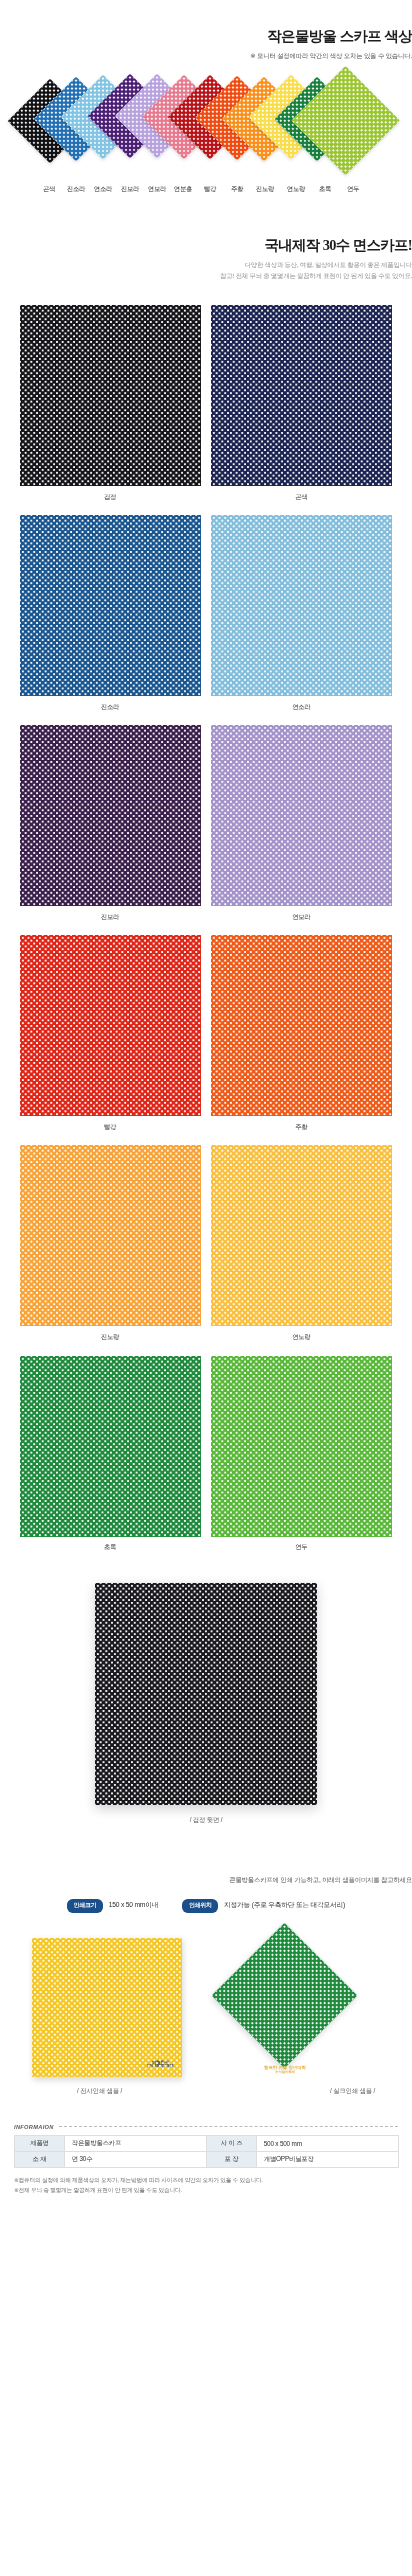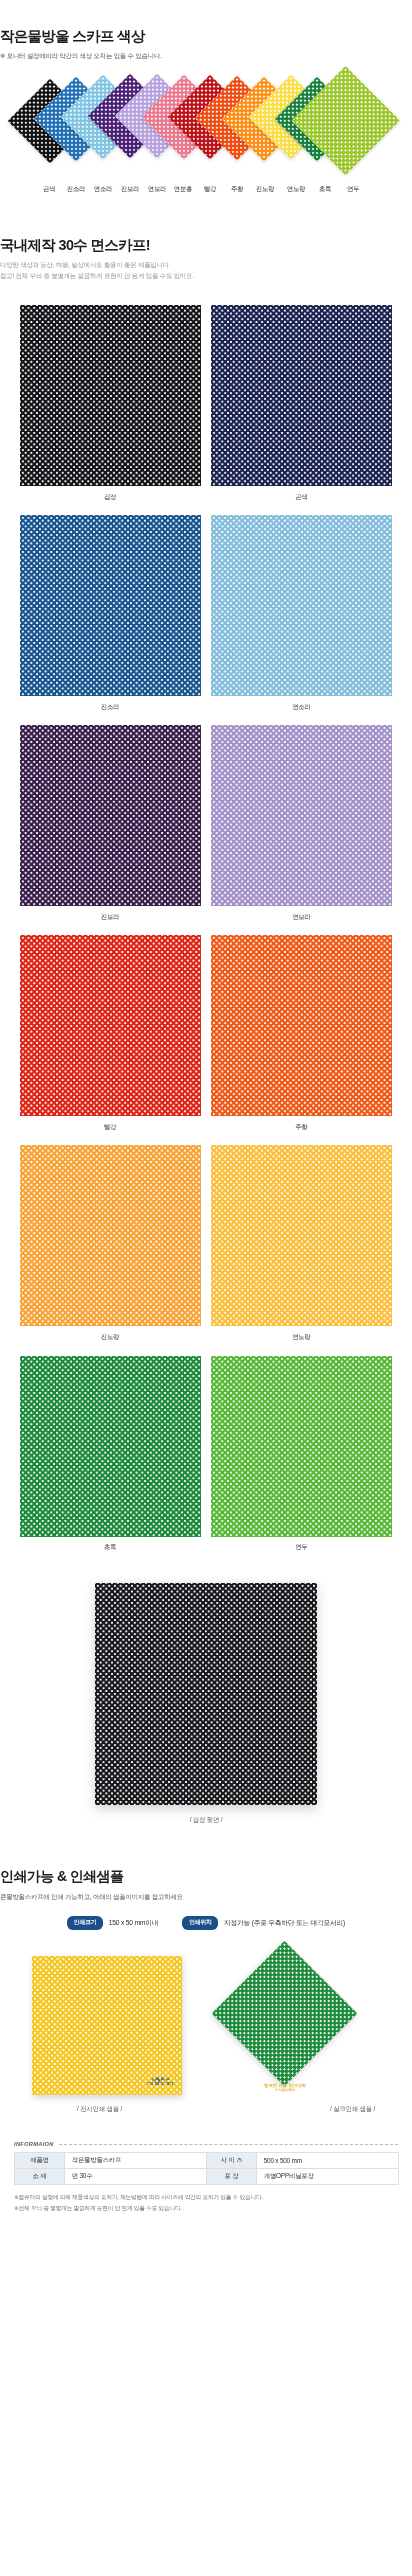--- a/index.html
+++ b/index.html
@@ -55,21 +55,21 @@
   .cloth.fine::after{
     background-size:5.7px 5.7px,5.7px 5.7px;
     background-position:0 0,2.8px 2.8px;
   }
 
   
   .hero-stage{position:absolute;left:0;top:108px;width:412px;height:134px;}
   .sq{position:absolute;border-radius:1px;box-shadow:1.5px 2.6px 6.2px rgba(0,0,0,.18);}
 
   
-  .sec-head{text-align:left;}
+  .sec-head{text-align:right;}
   .sec-title{
     font-size:14.4px;font-weight:700;color:#1d1d1d;letter-spacing:-0.6px;line-height:1.25;
   }
   .sec-note{
     margin-top:6.2px;font-size:6.4px;color:#4b4b4b;letter-spacing:-0.2px;line-height:1.7;
   }
   .sec-note.grey{color:#8d8d8d;}
 
   
   .fan-sec{padding-top:27px;}
@@ -84,21 +84,21 @@
   }
   .fan-labels{
     position:relative;width:412px;height:15.5px;margin-top:2.1px;
   }
   .fan-label{
     position:absolute;top:0;width:31px;margin-left:-15.5px;text-align:center;
     font-size:6.4px;color:#1a1a1a;letter-spacing:-0.3px;
   }
 
   
-  .grid-sec{padding-top:36px;}
+  .grid-sec{padding-top:36px;font-family:Liberation Serif, serif;}
   .grid{
     width:373px;margin:23px auto 0;
     display:grid;grid-template-columns:181px 181px;
     column-gap:10.3px;row-gap:0;
   }
   .cell{margin-bottom:13.4px;}
   .cell .swatch{
     width:181px;height:181px;border-radius:0.5px;
   }
   .cell .cap{
@@ -313,21 +313,20 @@
     </div>
   </section>
 
   <section class="feature">
     <div class="big cloth fine" style="background:#1a1a1e;"></div>
     <div class="cap">/ 검정 뒷면 /</div>
   </section>
 
   <section class="print-sec">
     <div class="sec-head">
-      <h2 class="sec-title">인쇄가능 &amp; 인쇄샘플</h2>
       <p class="sec-note">큰물방울스카프에 인쇄 가능하고, 아래의 샘플이미지를 참고하세요</p>
     </div>
 
     <div class="badges">
       <div class="badge-row">
         <span class="badge">인쇄크기</span>
         <span class="badge-val">150 x 50 mm이내</span>
       </div>
       <div class="badge-row">
         <span class="badge">인쇄위치</span>

